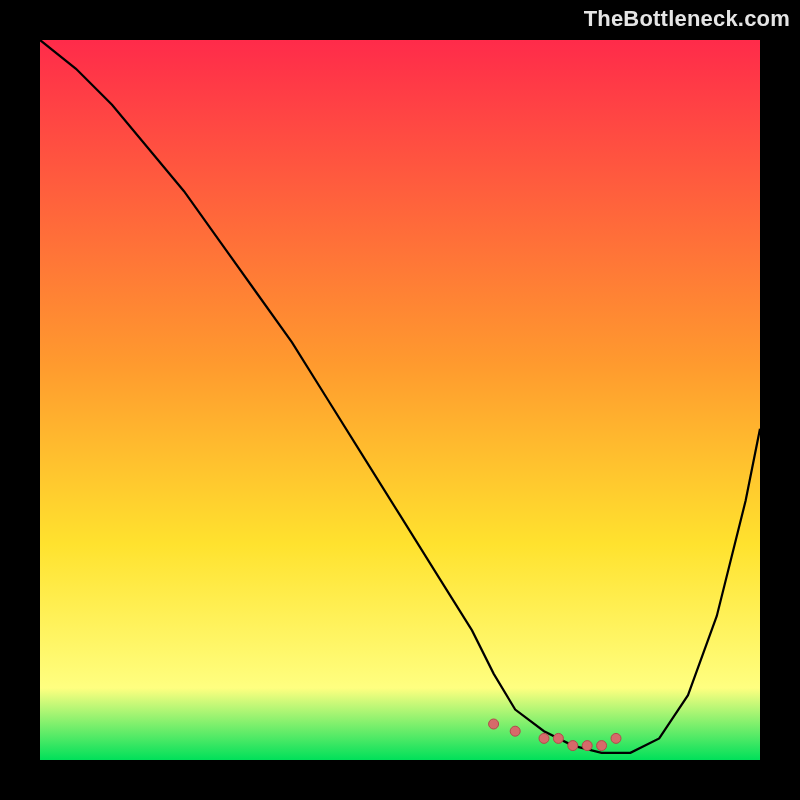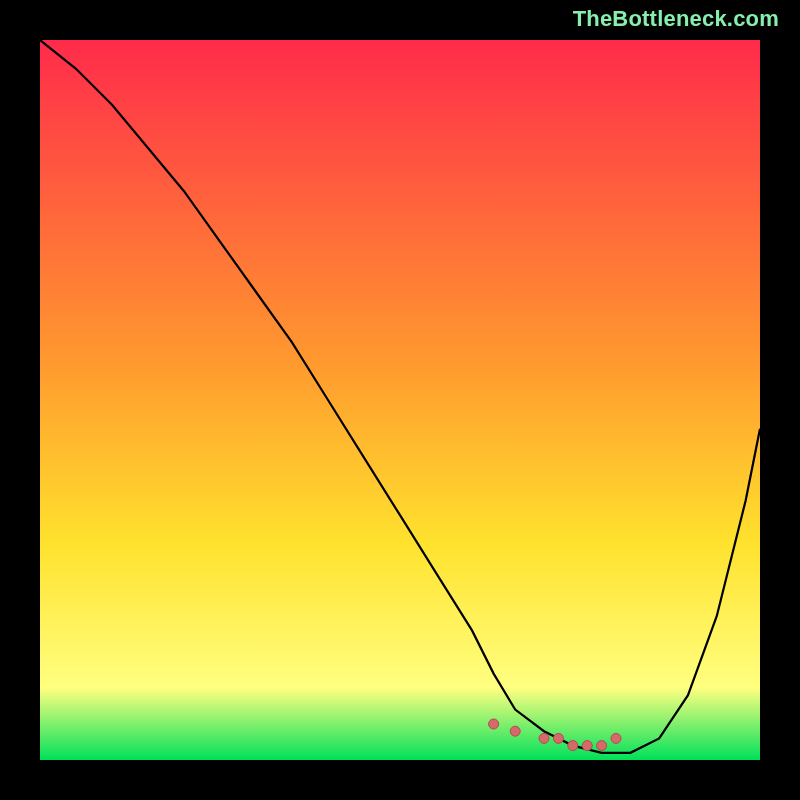--- a/index.html
+++ b/index.html
@@ -13,24 +13,24 @@
   }
   .frame {
     position: relative;
     width: 800px;
     height: 800px;
     background: #000;
   }
   .watermark {
     position: absolute;
     top: 6px;
-    right: 21px;
+    right: 10px;
     font-size: 22px;
     font-weight: 600;
-    color: #86efac;
+    color: #e5e5e5;
     letter-spacing: 0.2px;
     user-select: none;
   }
   .plot-wrap {
     position: absolute;
     left: 40px;
     top: 40px;
     width: 720px;
     height: 720px;
   }

